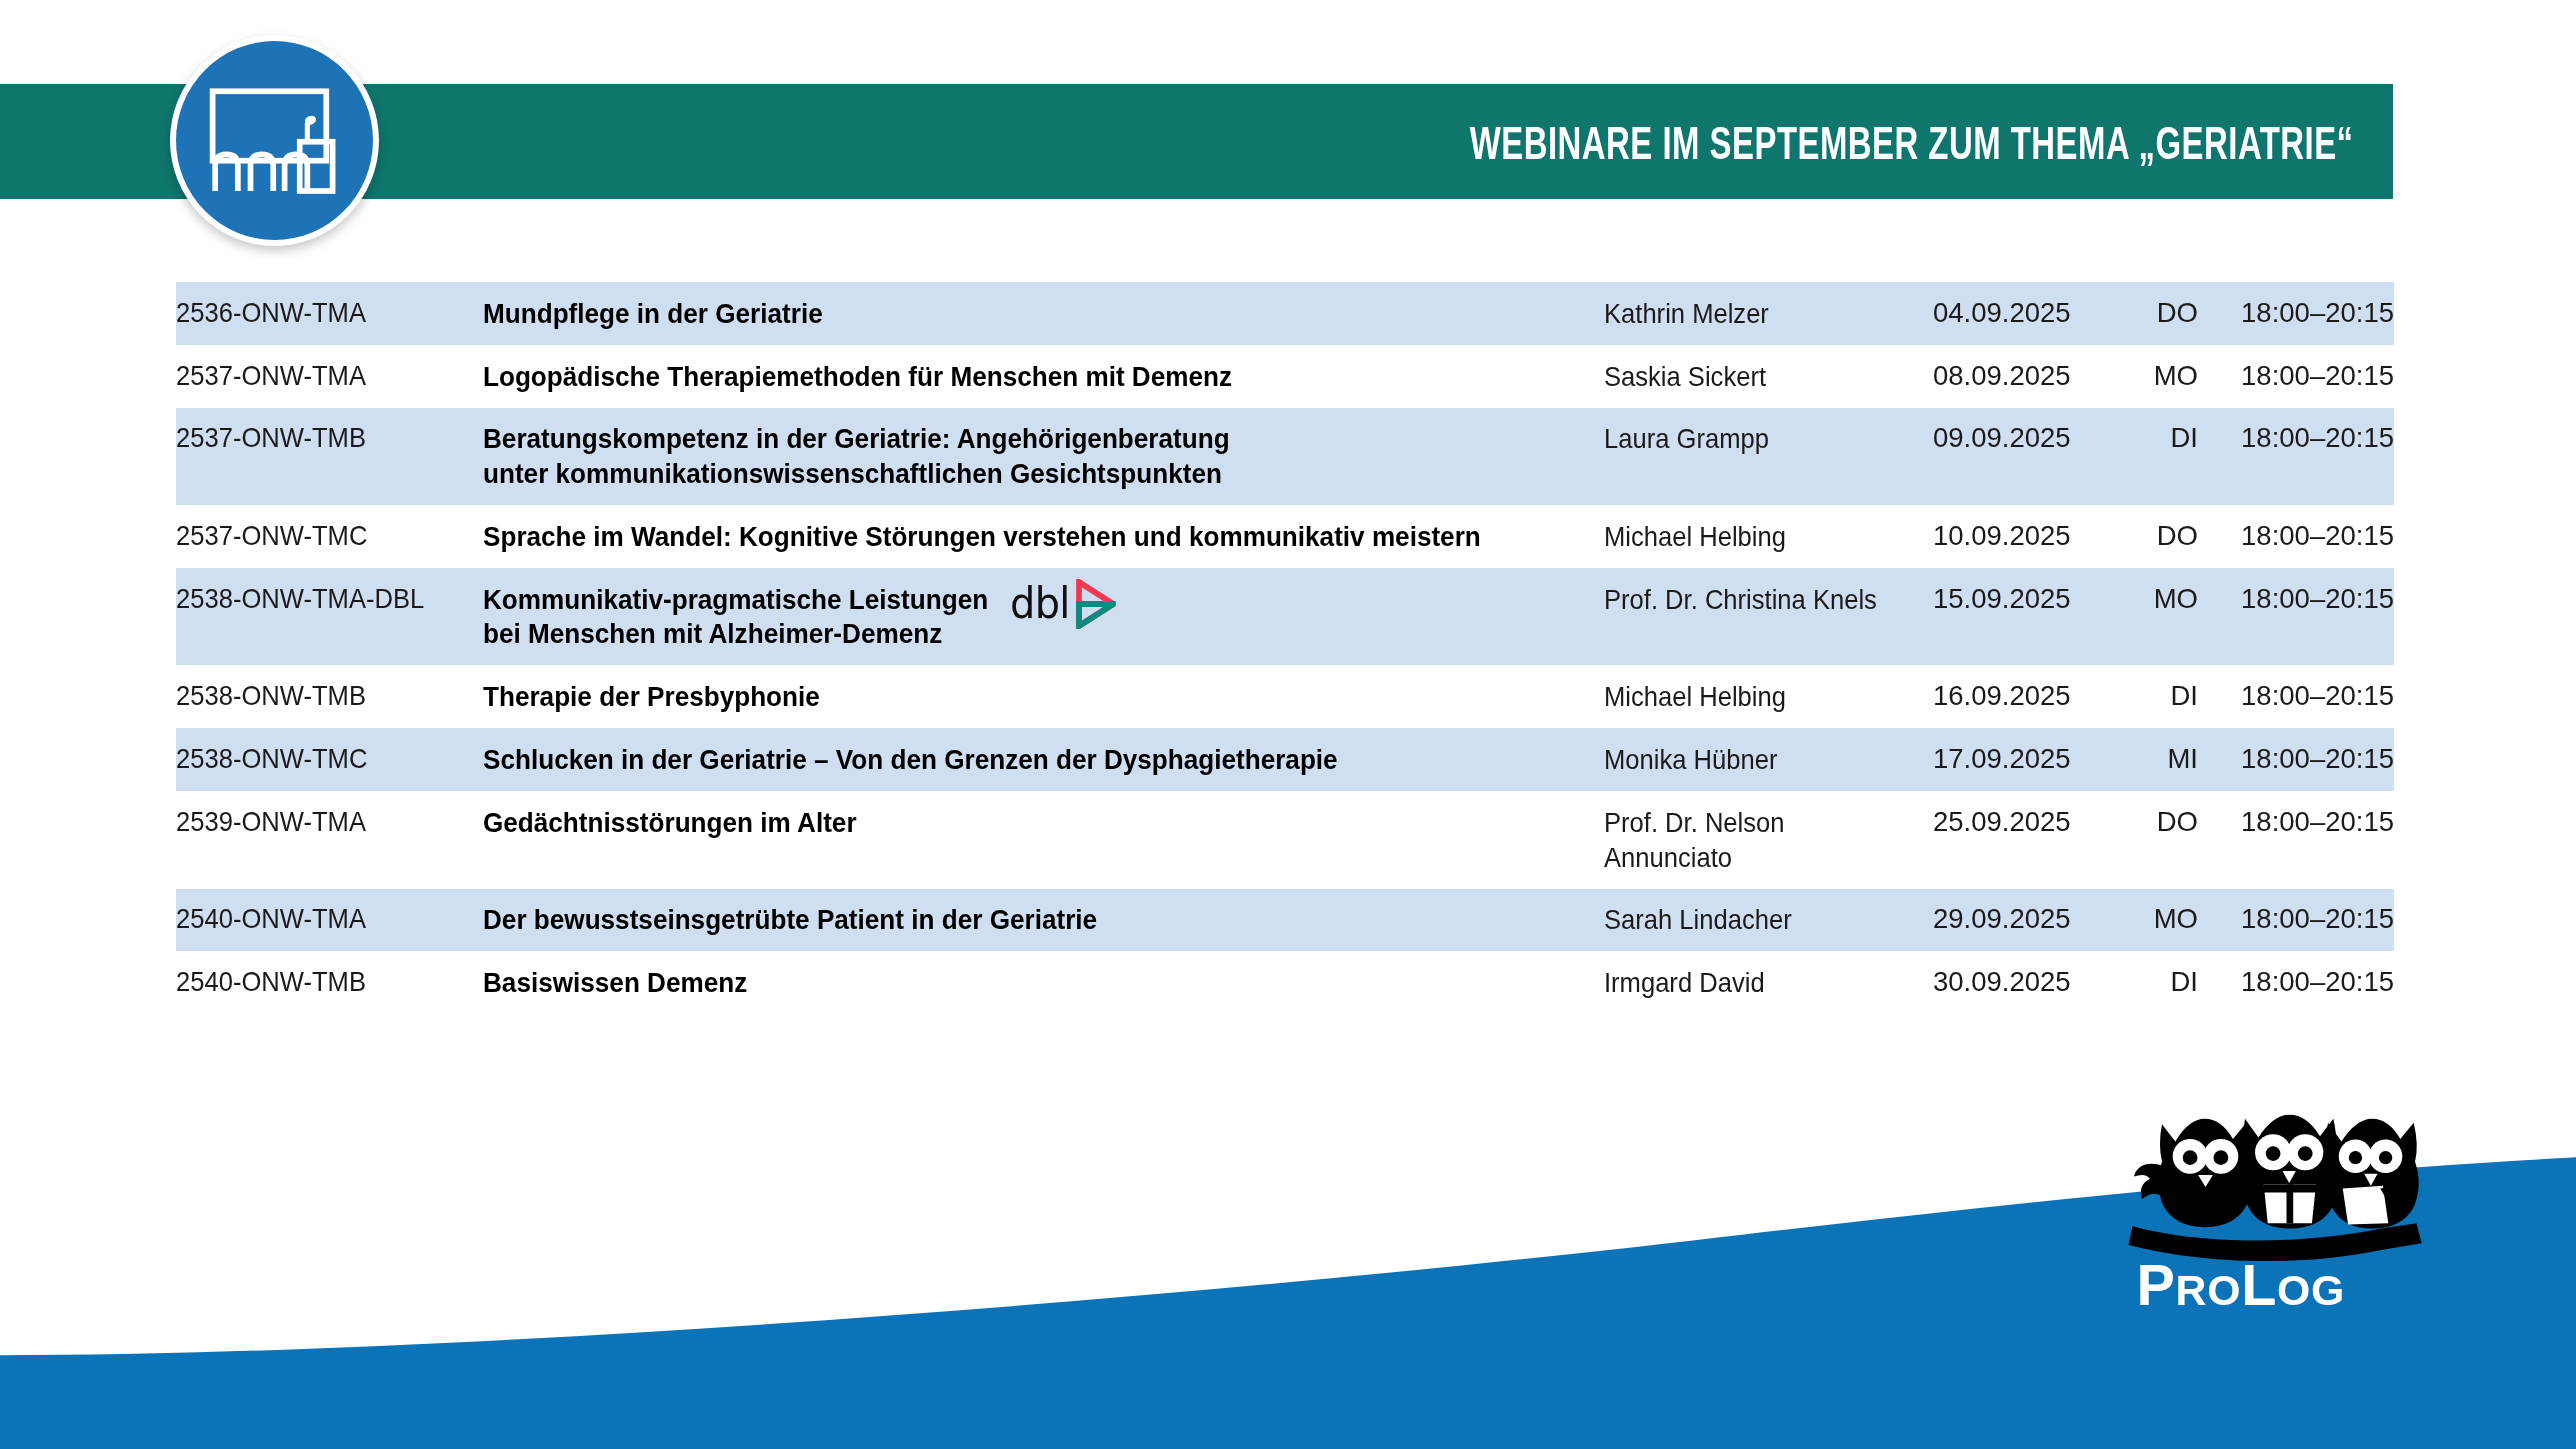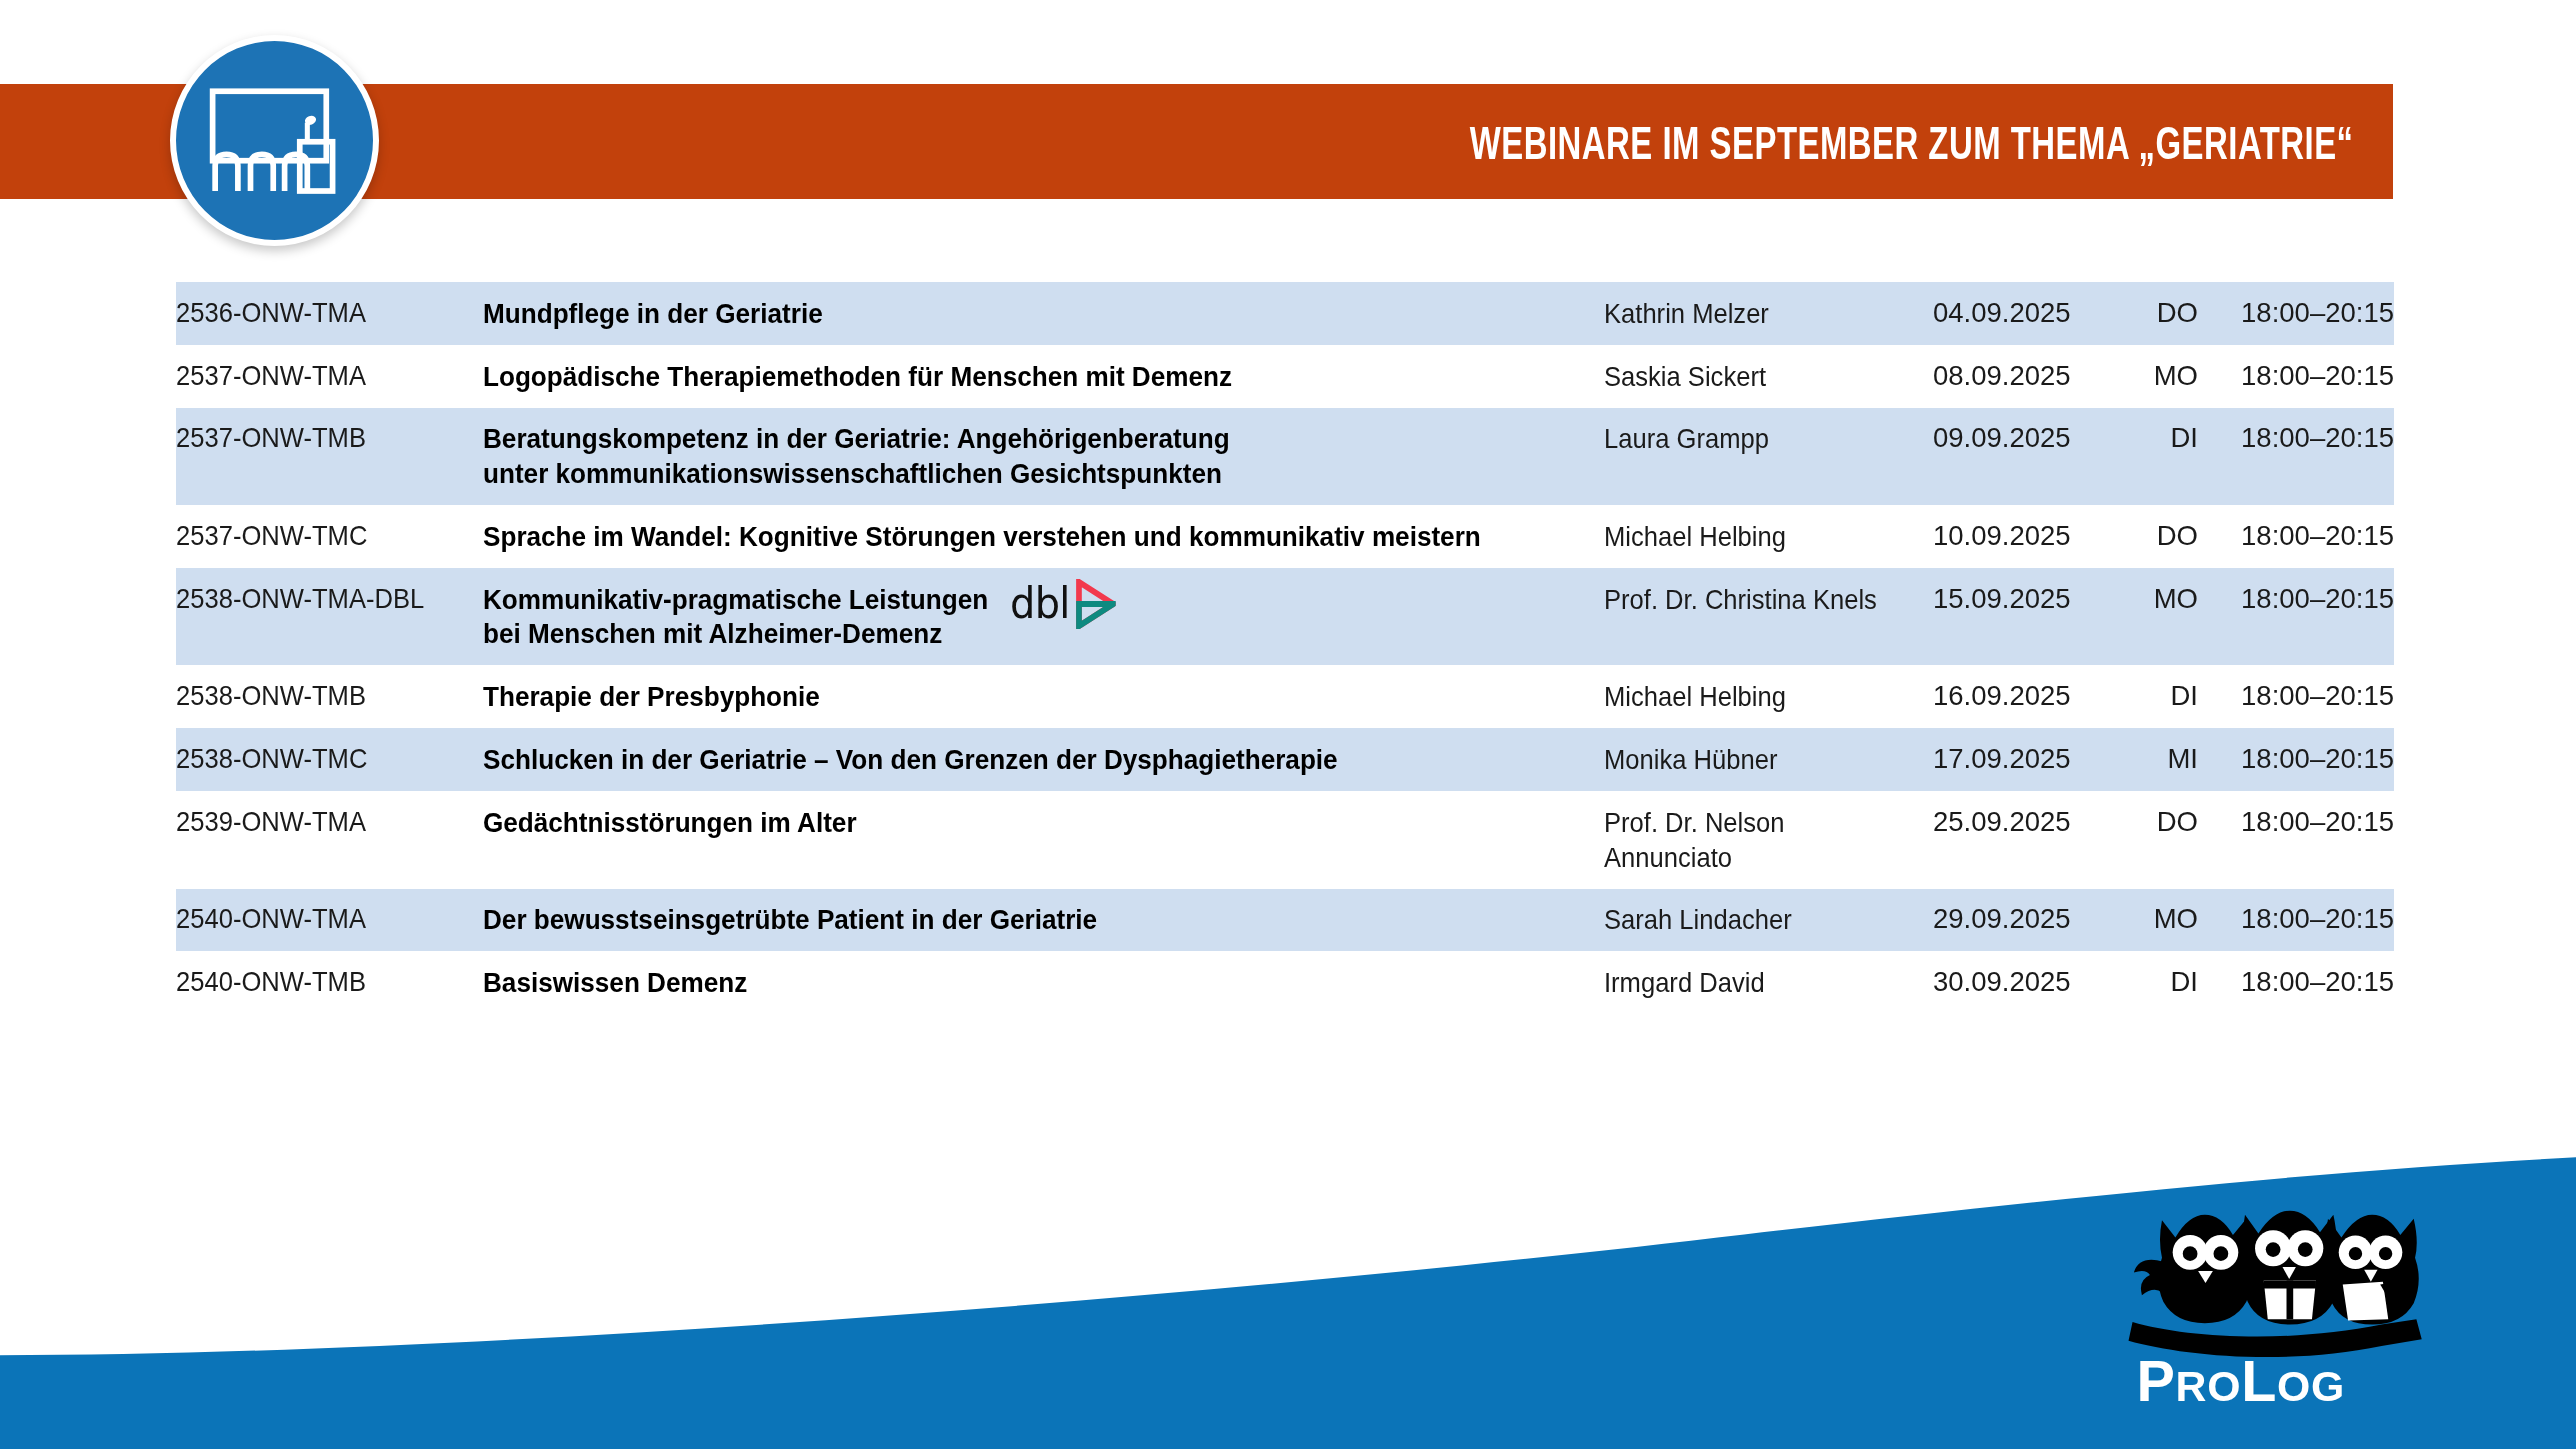--- a/index.html
+++ b/index.html
@@ -4,21 +4,21 @@
 <style>
   * { margin:0; padding:0; box-sizing:border-box; }
   html,body { width:2576px; height:1449px; background:#ffffff; overflow:hidden; }
   body { font-family:"Liberation Sans", sans-serif; }
 
   .page { position:relative; width:2576px; height:1449px; background:#fff; }
 
   
   .header-band{
     position:absolute; left:0; top:84px; width:2393px; height:115px;
-    background:#c2410c;
+    background:#0f766e;
   }
   .header-title{
     position:absolute; right:39px; top:50%; transform:translateY(-50%);
     color:#ffffff; font-weight:bold; font-size:47px; line-height:1;
     letter-spacing:0.7px; white-space:nowrap;
     transform-origin:right center;
     font-family:"Liberation Sans", sans-serif;
   }
   .header-title-inner{ display:inline-block; transform:scaleX(0.70); transform-origin:right center; }
 
@@ -90,21 +90,21 @@
     line-height:1; font-family:"DejaVu Sans", sans-serif;
   }
   .dbl-tri{ width:44px; height:50px; display:block; }
 
   
   .wave{ position:absolute; left:0; bottom:0; width:2576px; height:295px; }
   .wave svg{ display:block; width:100%; height:100%; }
 
   
   .prolog{
-    position:absolute; left:2127px; top:1180px; width:315px; height:241px;text-decoration:underline;
+    position:absolute; left:2127px; top:1084px; width:315px; height:241px;text-decoration:underline;
   }
   .prolog svg{ width:100%; height:100%; display:block; }
 </style>
 </head>
 <body>
 
 <div class="page">
 
   <div class="header-band">
     <div class="header-title">

